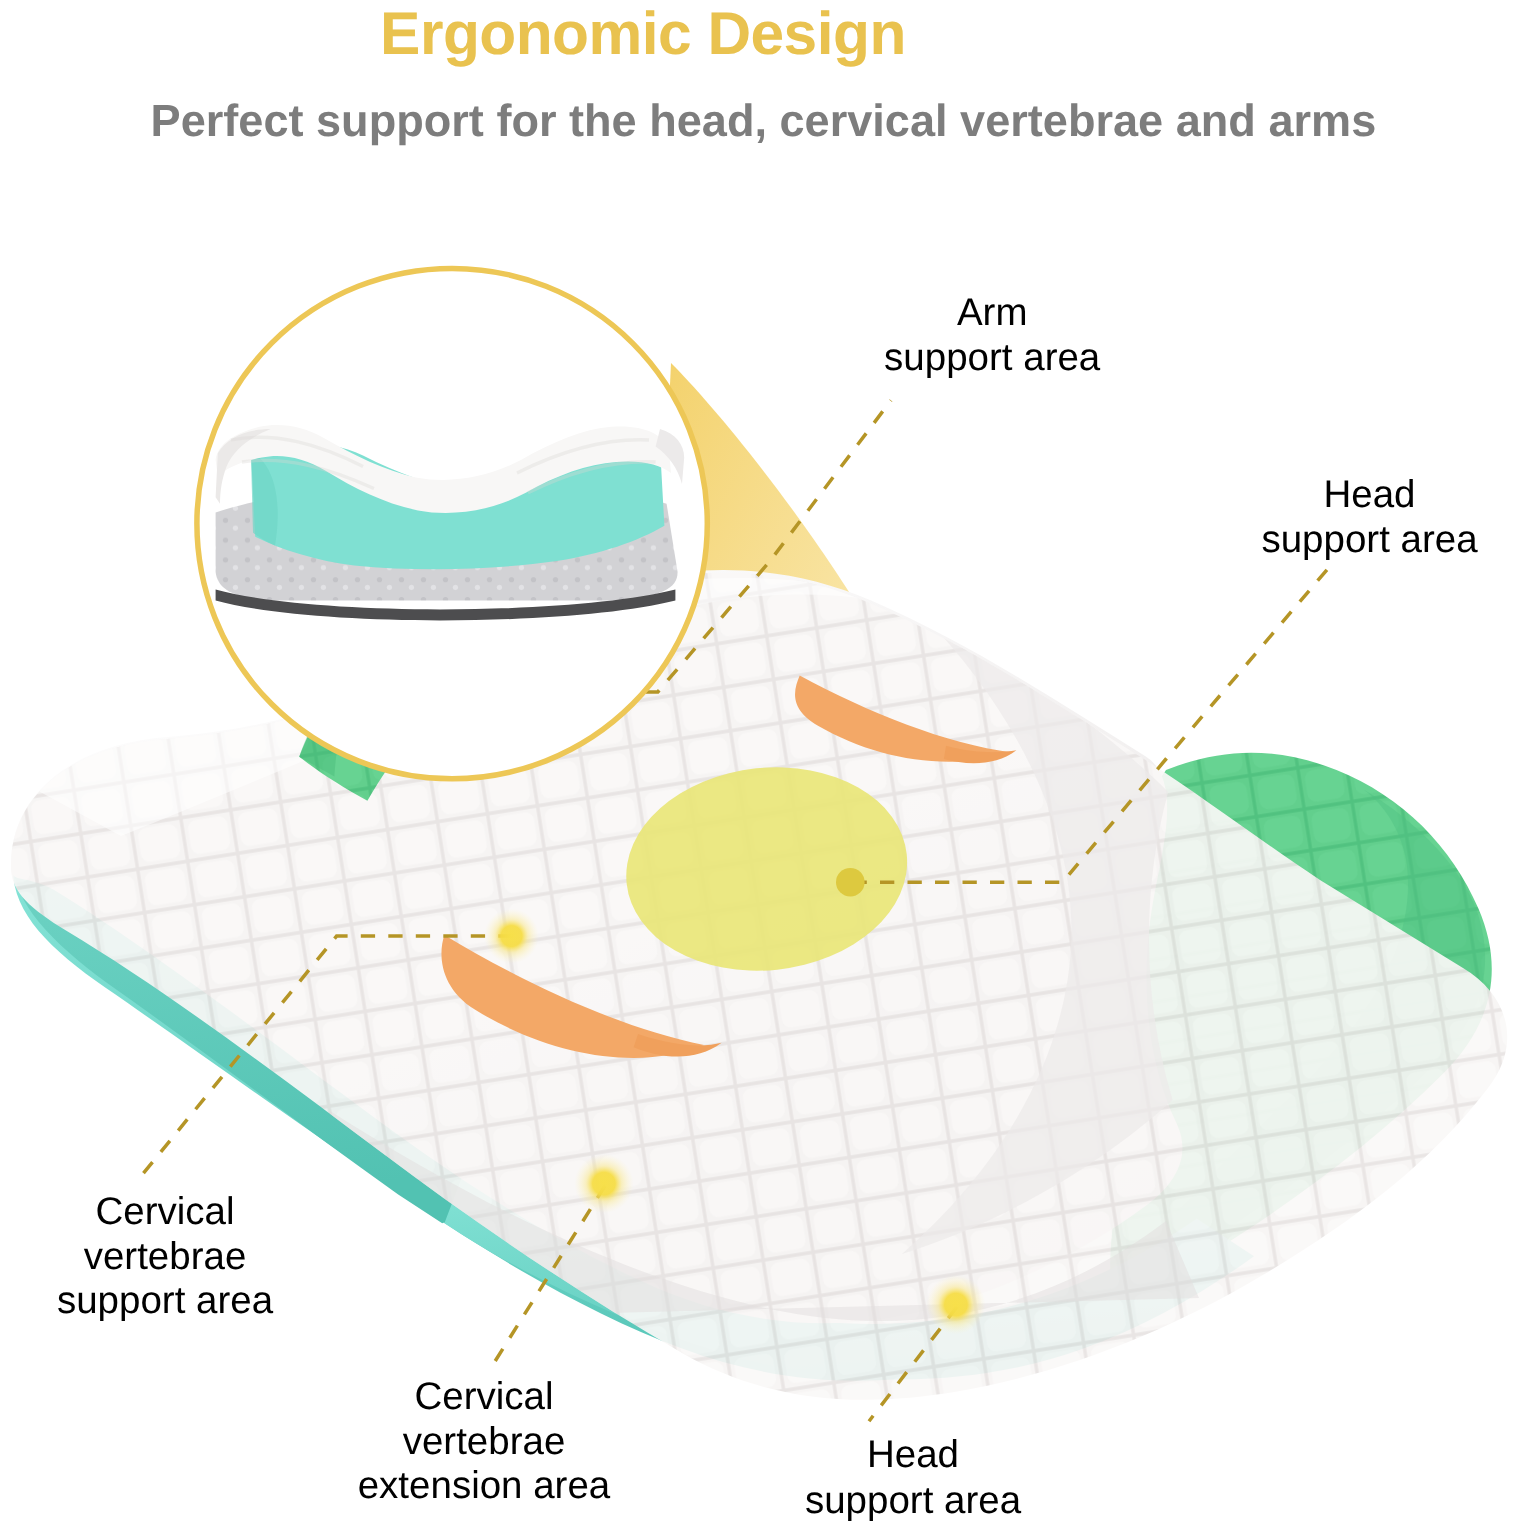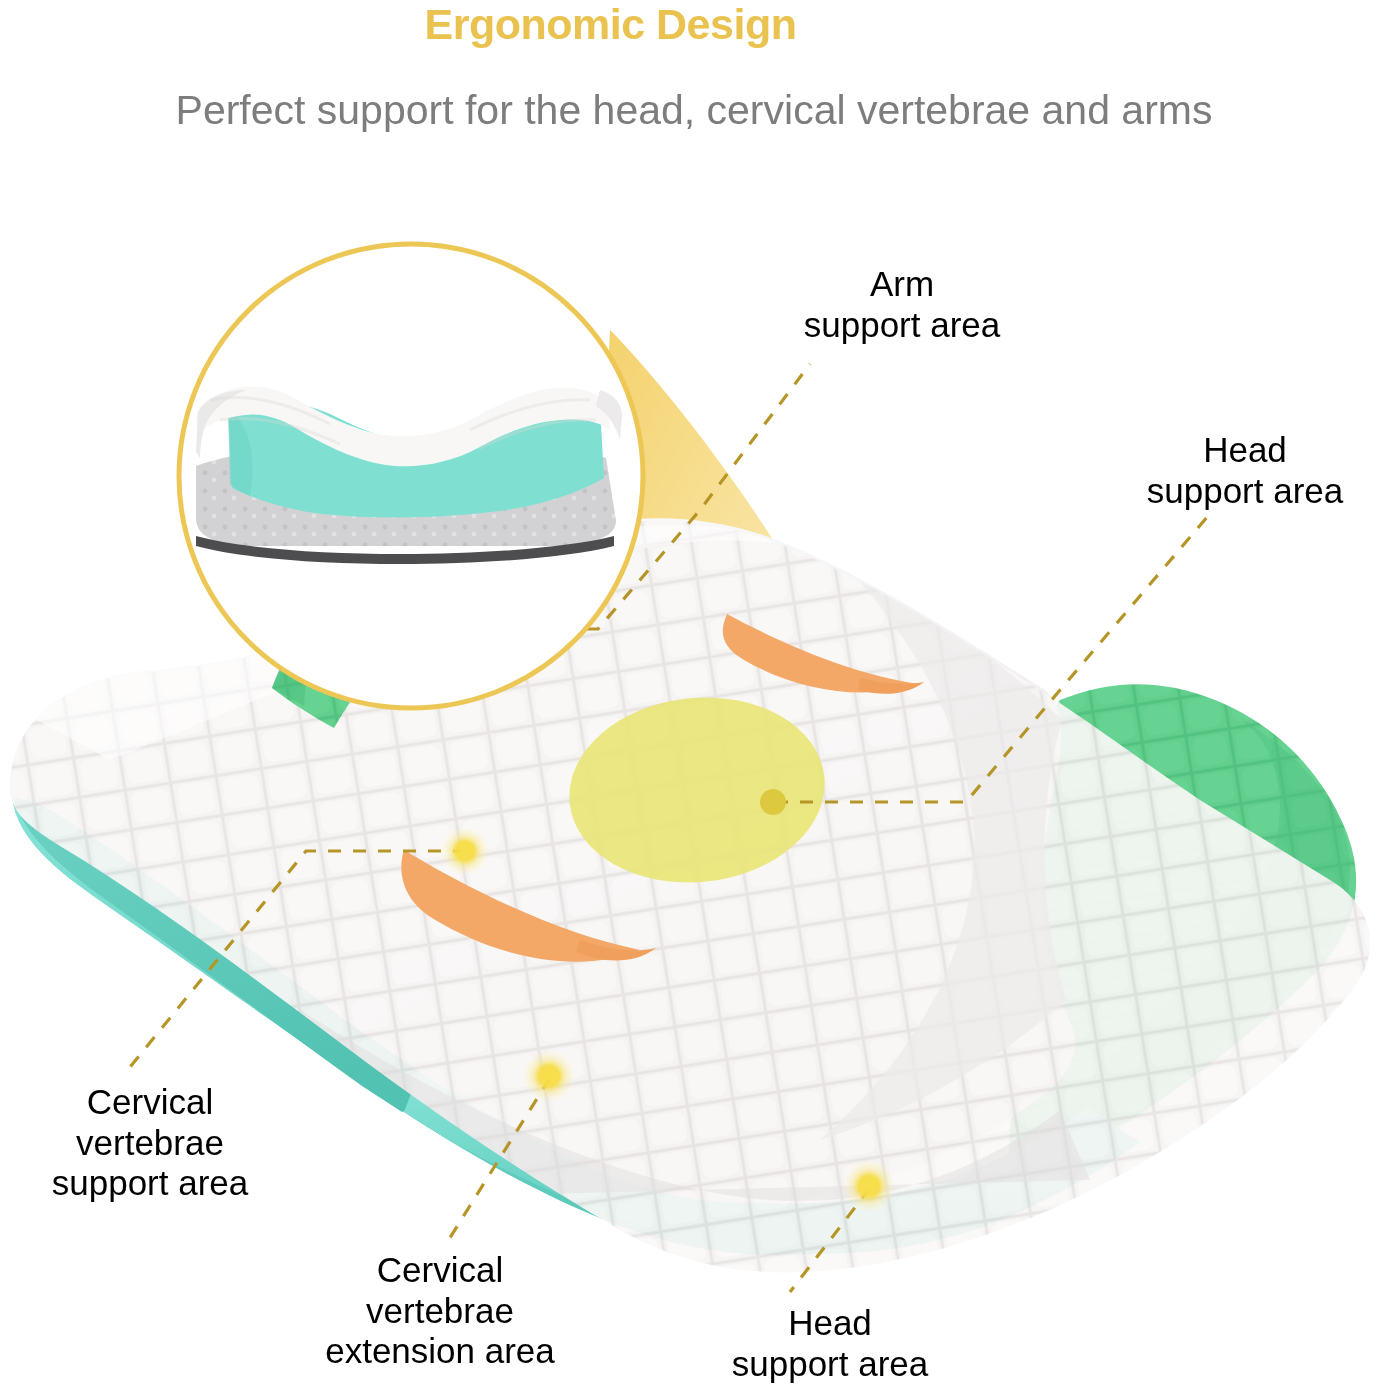--- a/index.html
+++ b/index.html
@@ -6,26 +6,26 @@
   body{
     width:1388px;height:1396px;position:relative;overflow:hidden;
     font-family:"Liberation Sans","DejaVu Sans",sans-serif;
     background:#ffffff;
   }
   #stage{position:absolute;inset:0;width:1388px;height:1396px;}
 
   
   .title{
     position:absolute;left:0;top:2px;width:1169px;text-align:center;
-    font-size:43px;font-weight:bold;letter-spacing:-0.5px;
-    color:#e9c24f;line-height:1.05;white-space:nowrap;margin-left:26px;
+    font-size:55px;font-weight:bold;letter-spacing:-0.5px;
+    color:#e9c24f;line-height:1.05;white-space:nowrap;
   }
   .subtitle{
     position:absolute;left:0;top:88px;width:1388px;text-align:center;
-    font-size:41px;font-weight:normal;color:#7d7d7d;line-height:1.1;
+    font-size:41px;font-weight:bold;color:#7d7d7d;line-height:1.1;
     white-space:nowrap;
   }
 
   
   .label{
     position:absolute;color:#000000;font-size:35px;line-height:1.16;
     text-align:center;white-space:pre-line;
   }
   #label-arm       {left:712px; top:264px; width:380px;}
   #label-head-right{left:1095px;top:430px; width:300px;}

